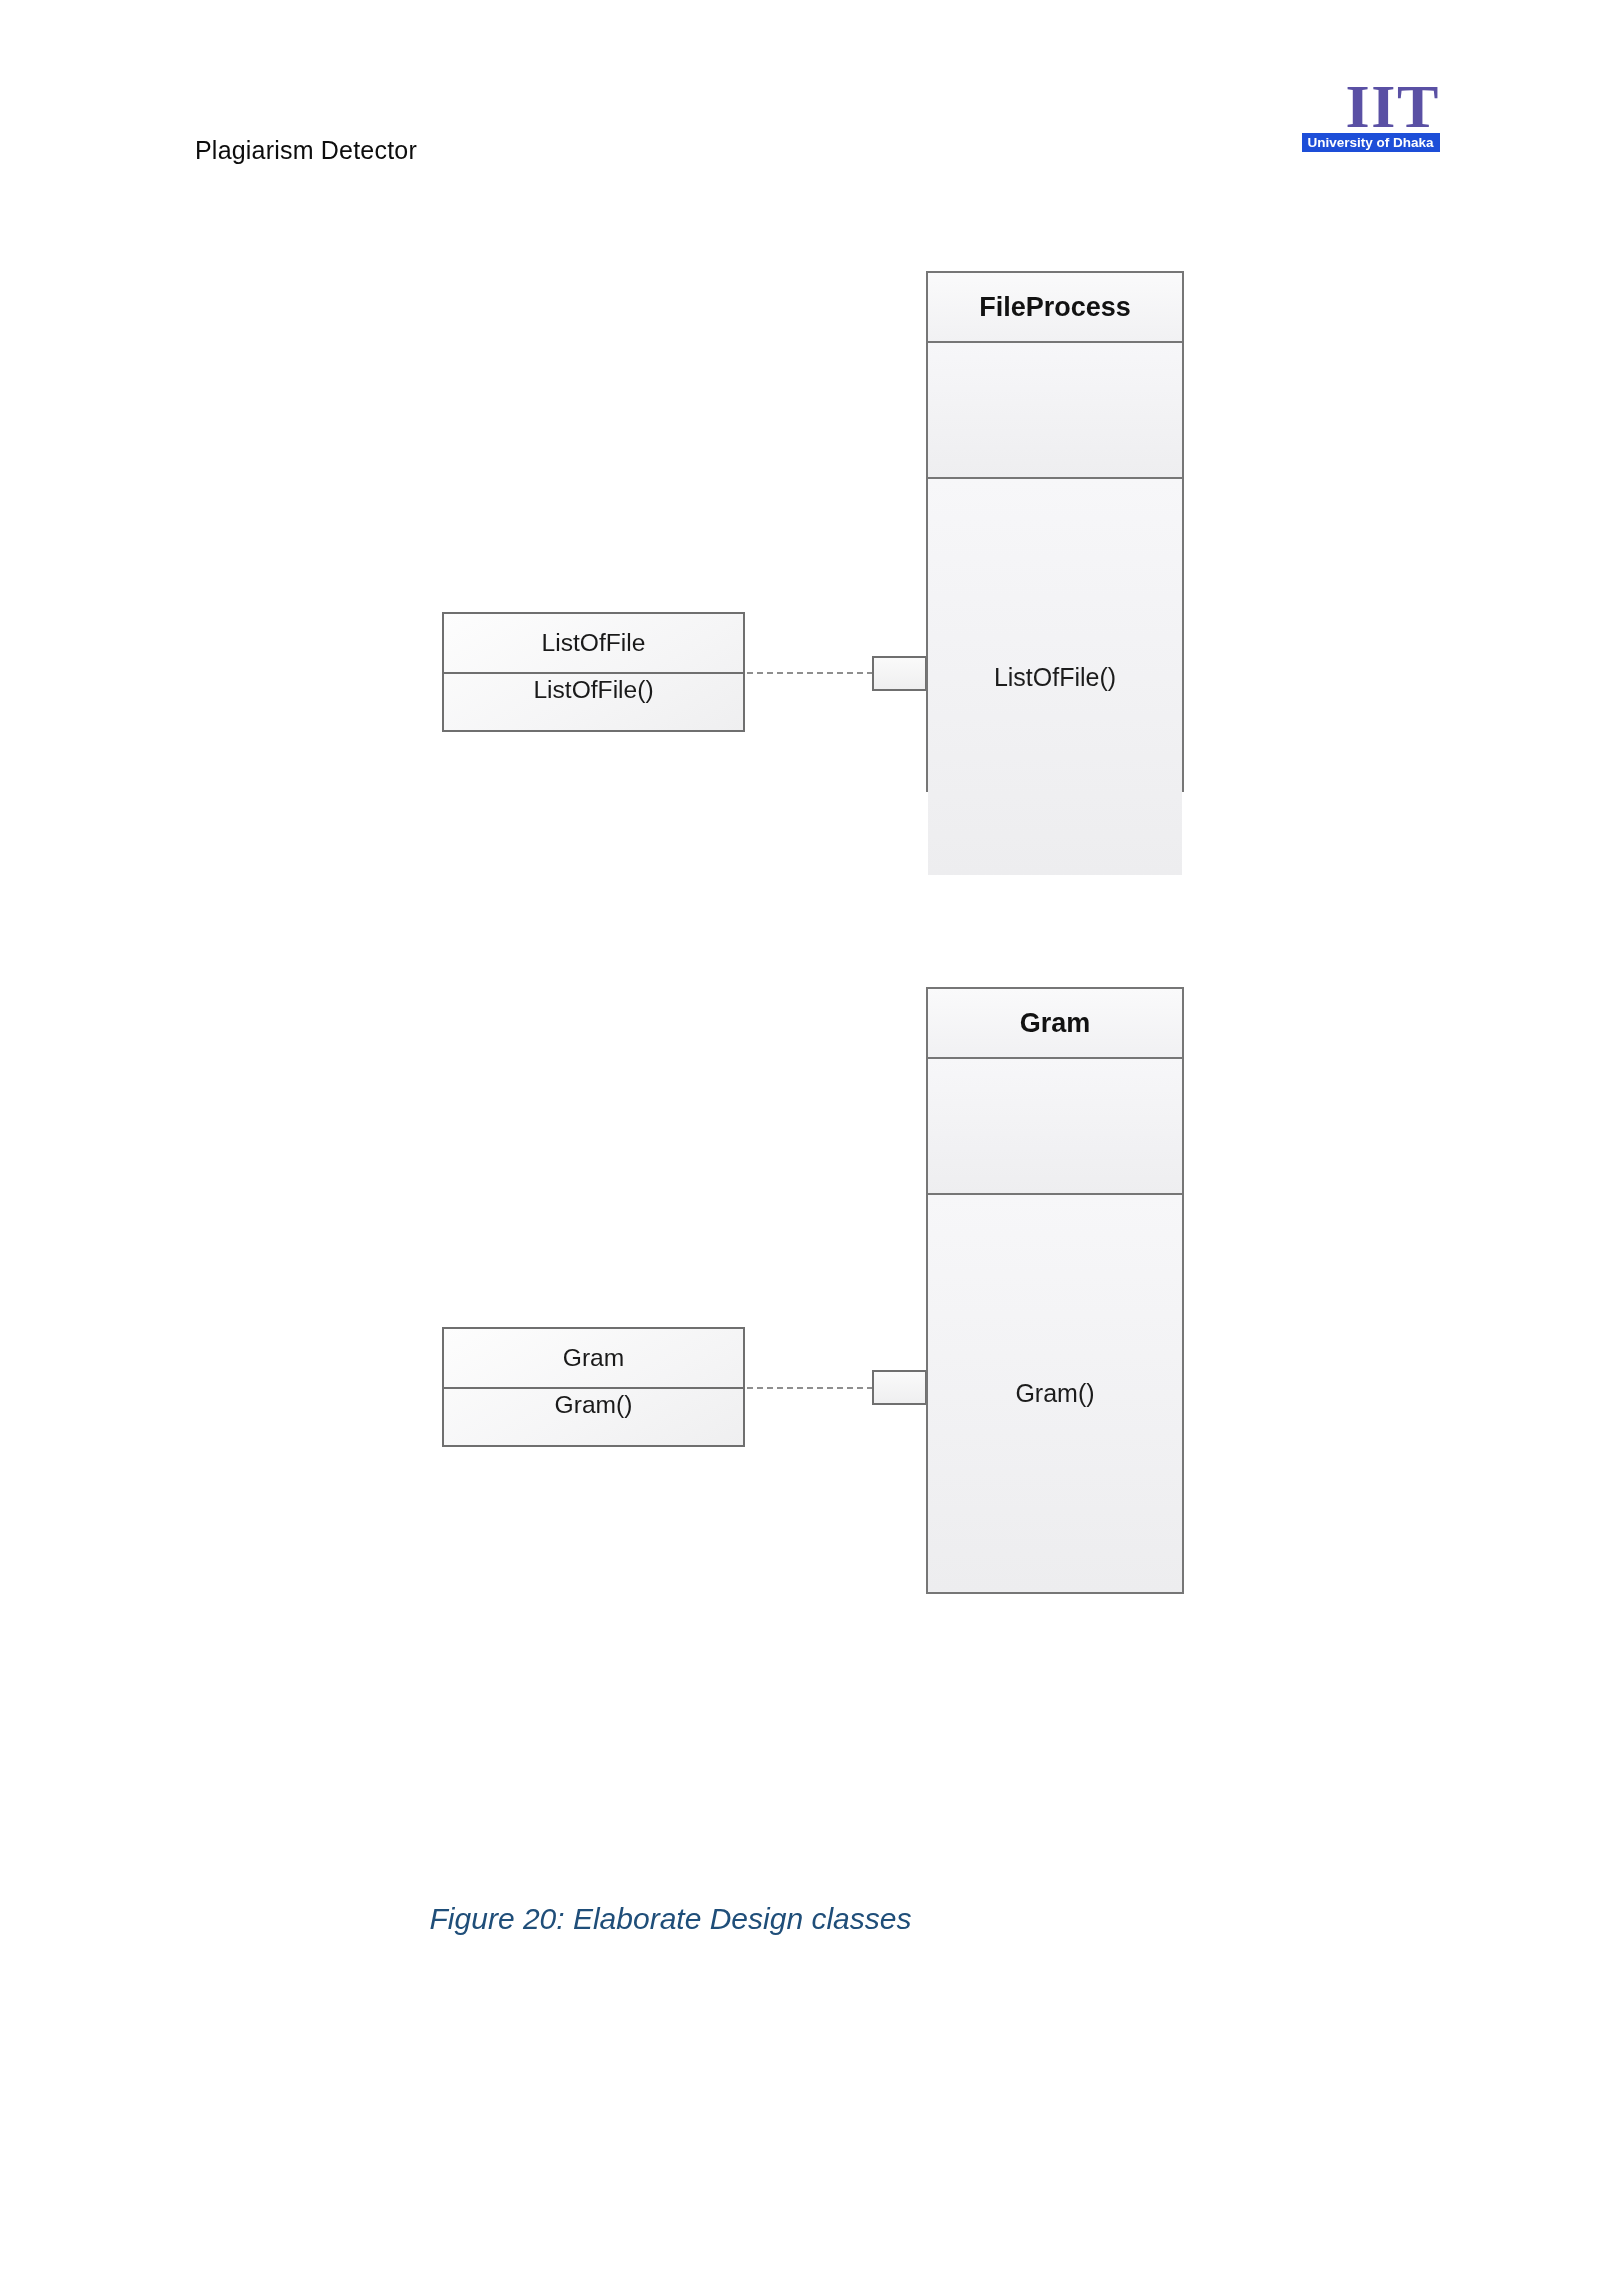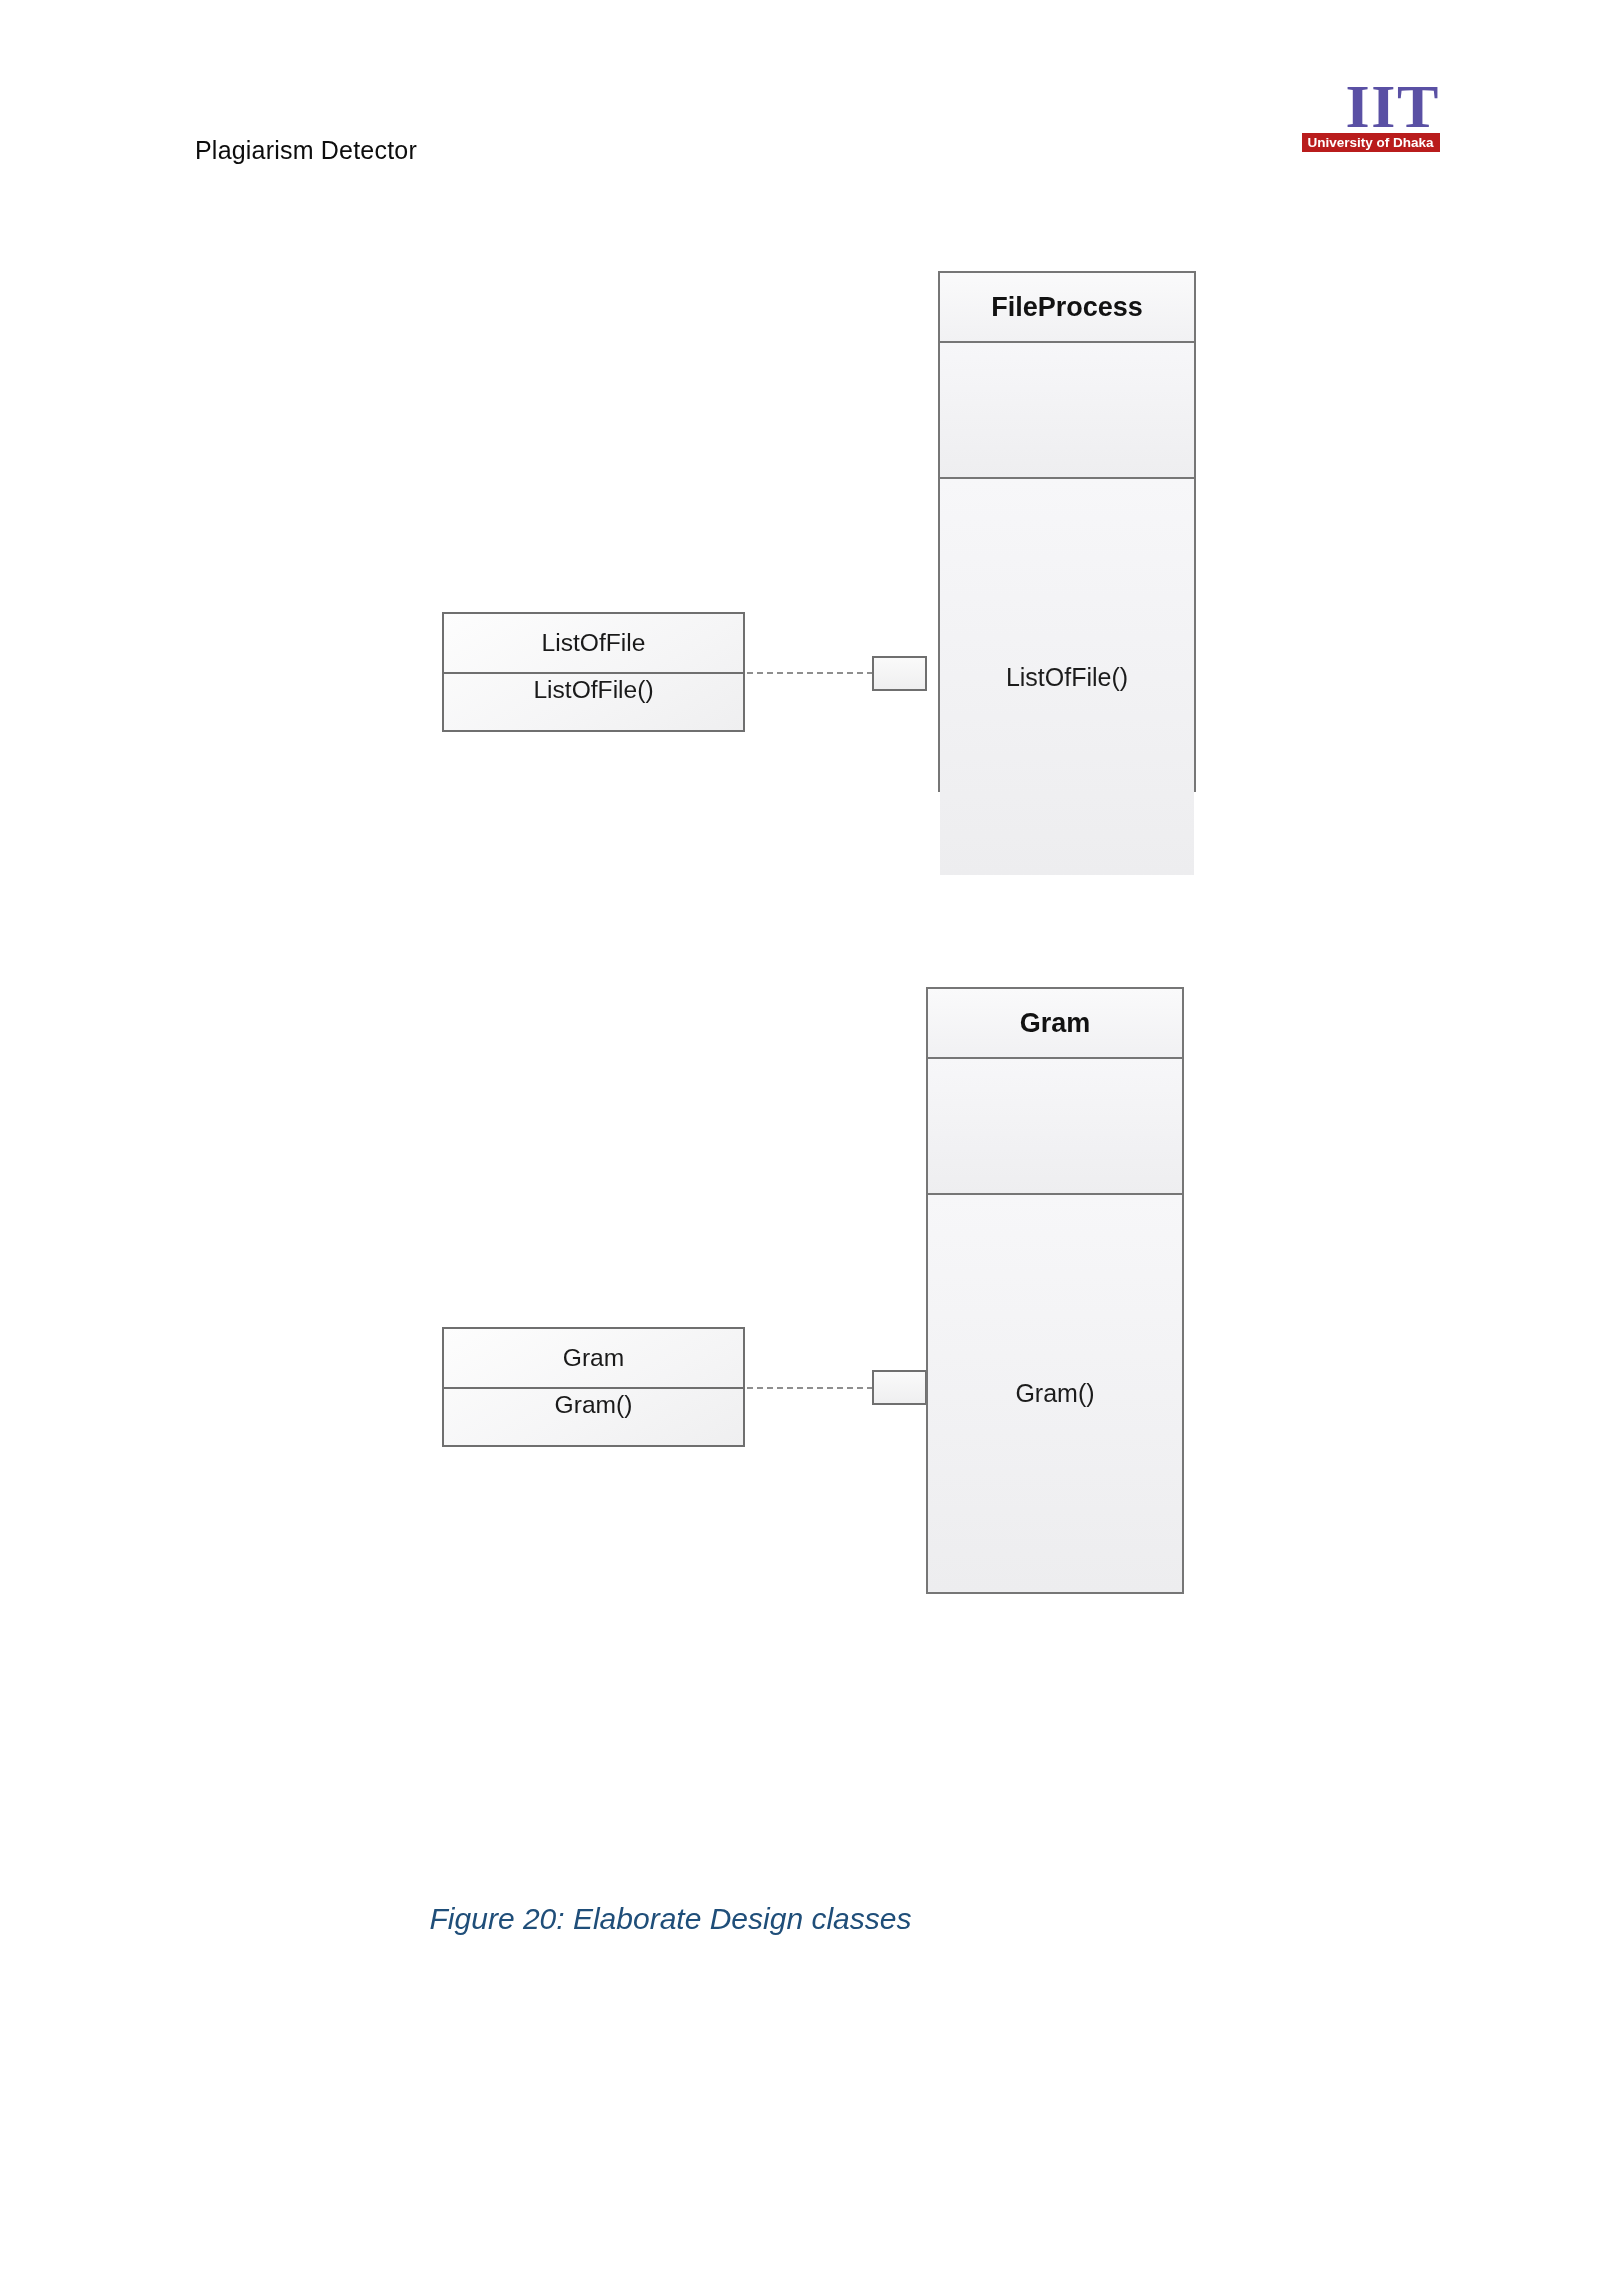--- a/index.html
+++ b/index.html
@@ -61,21 +61,21 @@
     letter-spacing: 1.6px;
     text-align: right;
     white-space: nowrap;
   }
   .logo-sub {
     position: absolute;
     left: 1.6px;
     top: 51px;
     width: 138px;
     height: 19px;
-    background: #b91c1c;
+    background: #1d4ed8;
     color: #ffffff;
     font-family: "Liberation Sans", sans-serif;
     font-weight: 700;
     font-size: 13.5px;
     line-height: 19px;
     text-align: center;
     white-space: nowrap;
   }
 
   
@@ -220,21 +220,21 @@
 
     <div class="connector" style="left:737px; top:672px; width:136px;"></div>
 
     <div class="uml-small" style="left:442px; top:612px; width:303px; height:120px;">
       <div class="row-name" style="height:60px;">ListOfFile</div>
       <div class="row-op" style="top:60px; height:58px;">ListOfFile()</div>
     </div>
 
     <div class="uml-port" style="left:872px; top:656px; width:55px; height:35px;"></div>
 
-    <div class="uml-class" style="left:926px; top:271px; width:258px; height:521px;margin-left:12px;">
+    <div class="uml-class" style="left:926px; top:271px; width:258px; height:521px;">
       <div class="cmp-title" style="height:70px;">FileProcess</div>
       <div class="cmp-attrs" style="top:70px; height:136px;"></div>
       <div class="cmp-ops" style="top:206px; height:396px;">ListOfFile()</div>
     </div>
 
     <div class="connector" style="left:737px; top:1387px; width:136px;"></div>
 
     <div class="uml-small" style="left:442px; top:1327px; width:303px; height:120px;">
       <div class="row-name" style="height:60px;">Gram</div>
       <div class="row-op" style="top:60px; height:58px;">Gram()</div>

